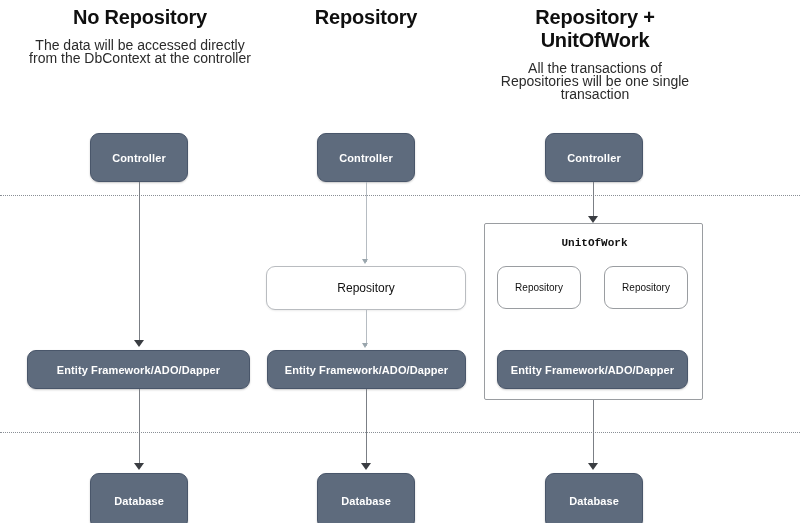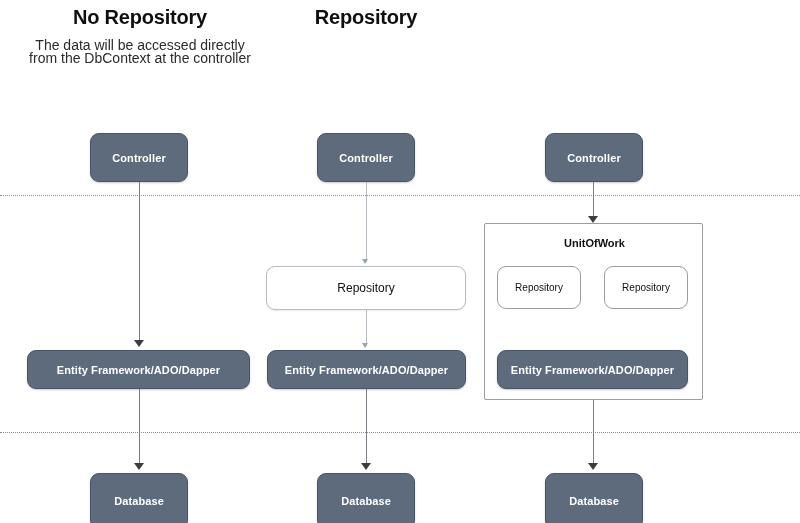--- a/index.html
+++ b/index.html
@@ -110,20 +110,21 @@
   #uow-container {
     position: absolute;
     left: 484px;
     top: 223px;
     width: 219px;
     height: 177px;
     box-sizing: border-box;
     background: #ffffff;
     border: 1px solid #9a9da1;
     border-radius: 2px;
+    font-family: Liberation Mono, monospace;
   }
   #uow-label {
     position: absolute;
     left: 0;
     top: 13px;
     width: 219px;
     text-align: center;
     font-size: 11px;
     font-weight: bold;
     color: #111111;
@@ -182,20 +183,22 @@
   <div class="col-head" id="head-1">
     <div class="col-title">No Repository</div>
     <div class="col-sub">The data will be accessed directly from the DbContext at the controller</div>
   </div>
 
   <div class="col-head" id="head-2">
     <div class="col-title">Repository</div>
   </div>
 
   <div class="col-head" id="head-3">
+    <div class="col-title">Repository + UnitOfWork</div>
+    <div class="col-sub">All the transactions of Repositories will be one single transaction</div>
   </div>
 
   <div class="divider" id="divider-top"></div>
   <div class="divider" id="divider-bottom"></div>
 
   <div class="node node-filled" id="c1-controller">Controller</div>
 
   <div class="conn conn-strong" id="c1-line-1"></div>
   <div class="arrow arrow-strong" id="c1-arrow-1"></div>
 

